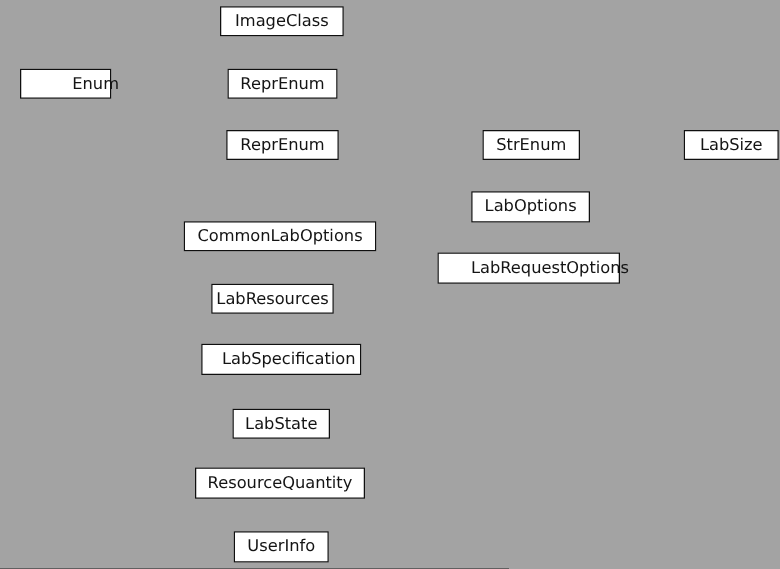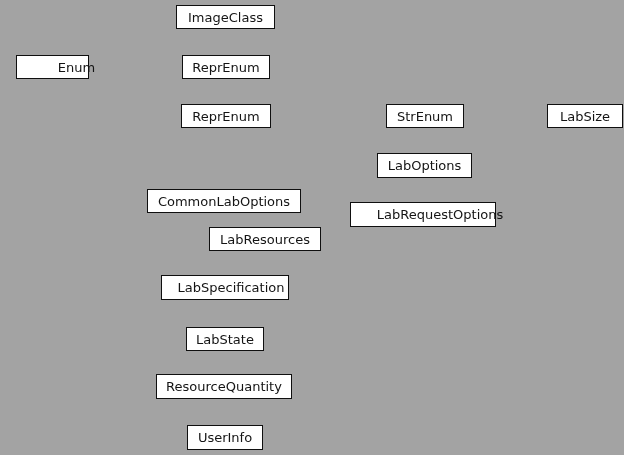--- a/index.html
+++ b/index.html
@@ -34,20 +34,20 @@
 <body>
 
 <div class="canvas">
   <div class="node" style="left:176px; top:5px;   width:99px;  height:24px;">ImageClass</div>
   <div class="node" style="left:16px;  top:55px;  width:73px;  height:24px;padding-left:48px;">Enum</div>
   <div class="node" style="left:182px; top:55px;  width:88px;  height:24px;">ReprEnum</div>
   <div class="node" style="left:181px; top:104px; width:90px;  height:24px;">ReprEnum</div>
   <div class="node" style="left:386px; top:104px; width:78px;  height:24px;">StrEnum</div>
   <div class="node" style="left:547px; top:104px; width:76px;  height:24px;">LabSize</div>
   <div class="node" style="left:377px; top:153px; width:95px;  height:25px;">LabOptions</div>
-  <div class="node" style="left:147px; top:177px; width:154px; height:24px;margin-top:12px;">CommonLabOptions</div>
+  <div class="node" style="left:147px; top:177px; width:154px; height:24px;">CommonLabOptions</div>
   <div class="node" style="left:350px; top:202px; width:146px; height:25px;padding-left:34px;">LabRequestOptions</div>
-  <div class="node" style="left:169px; top:227px; width:112px; height:24px;margin-left:40px;">LabResources</div>
+  <div class="node" style="left:169px; top:227px; width:98px; height:24px;">LabResources</div>
   <div class="node" style="left:161px; top:275px; width:128px; height:25px;padding-left:12px;">LabSpecification</div>
   <div class="node" style="left:156px; top:374px; width:136px; height:25px;">ResourceQuantity</div>
   <div class="node" style="left:186px; top:327px; width:78px;  height:24px;">LabState</div>
   <div class="node" style="left:187px; top:425px; width:76px;  height:25px;">UserInfo</div>
 </div>
 
 </body></html>

